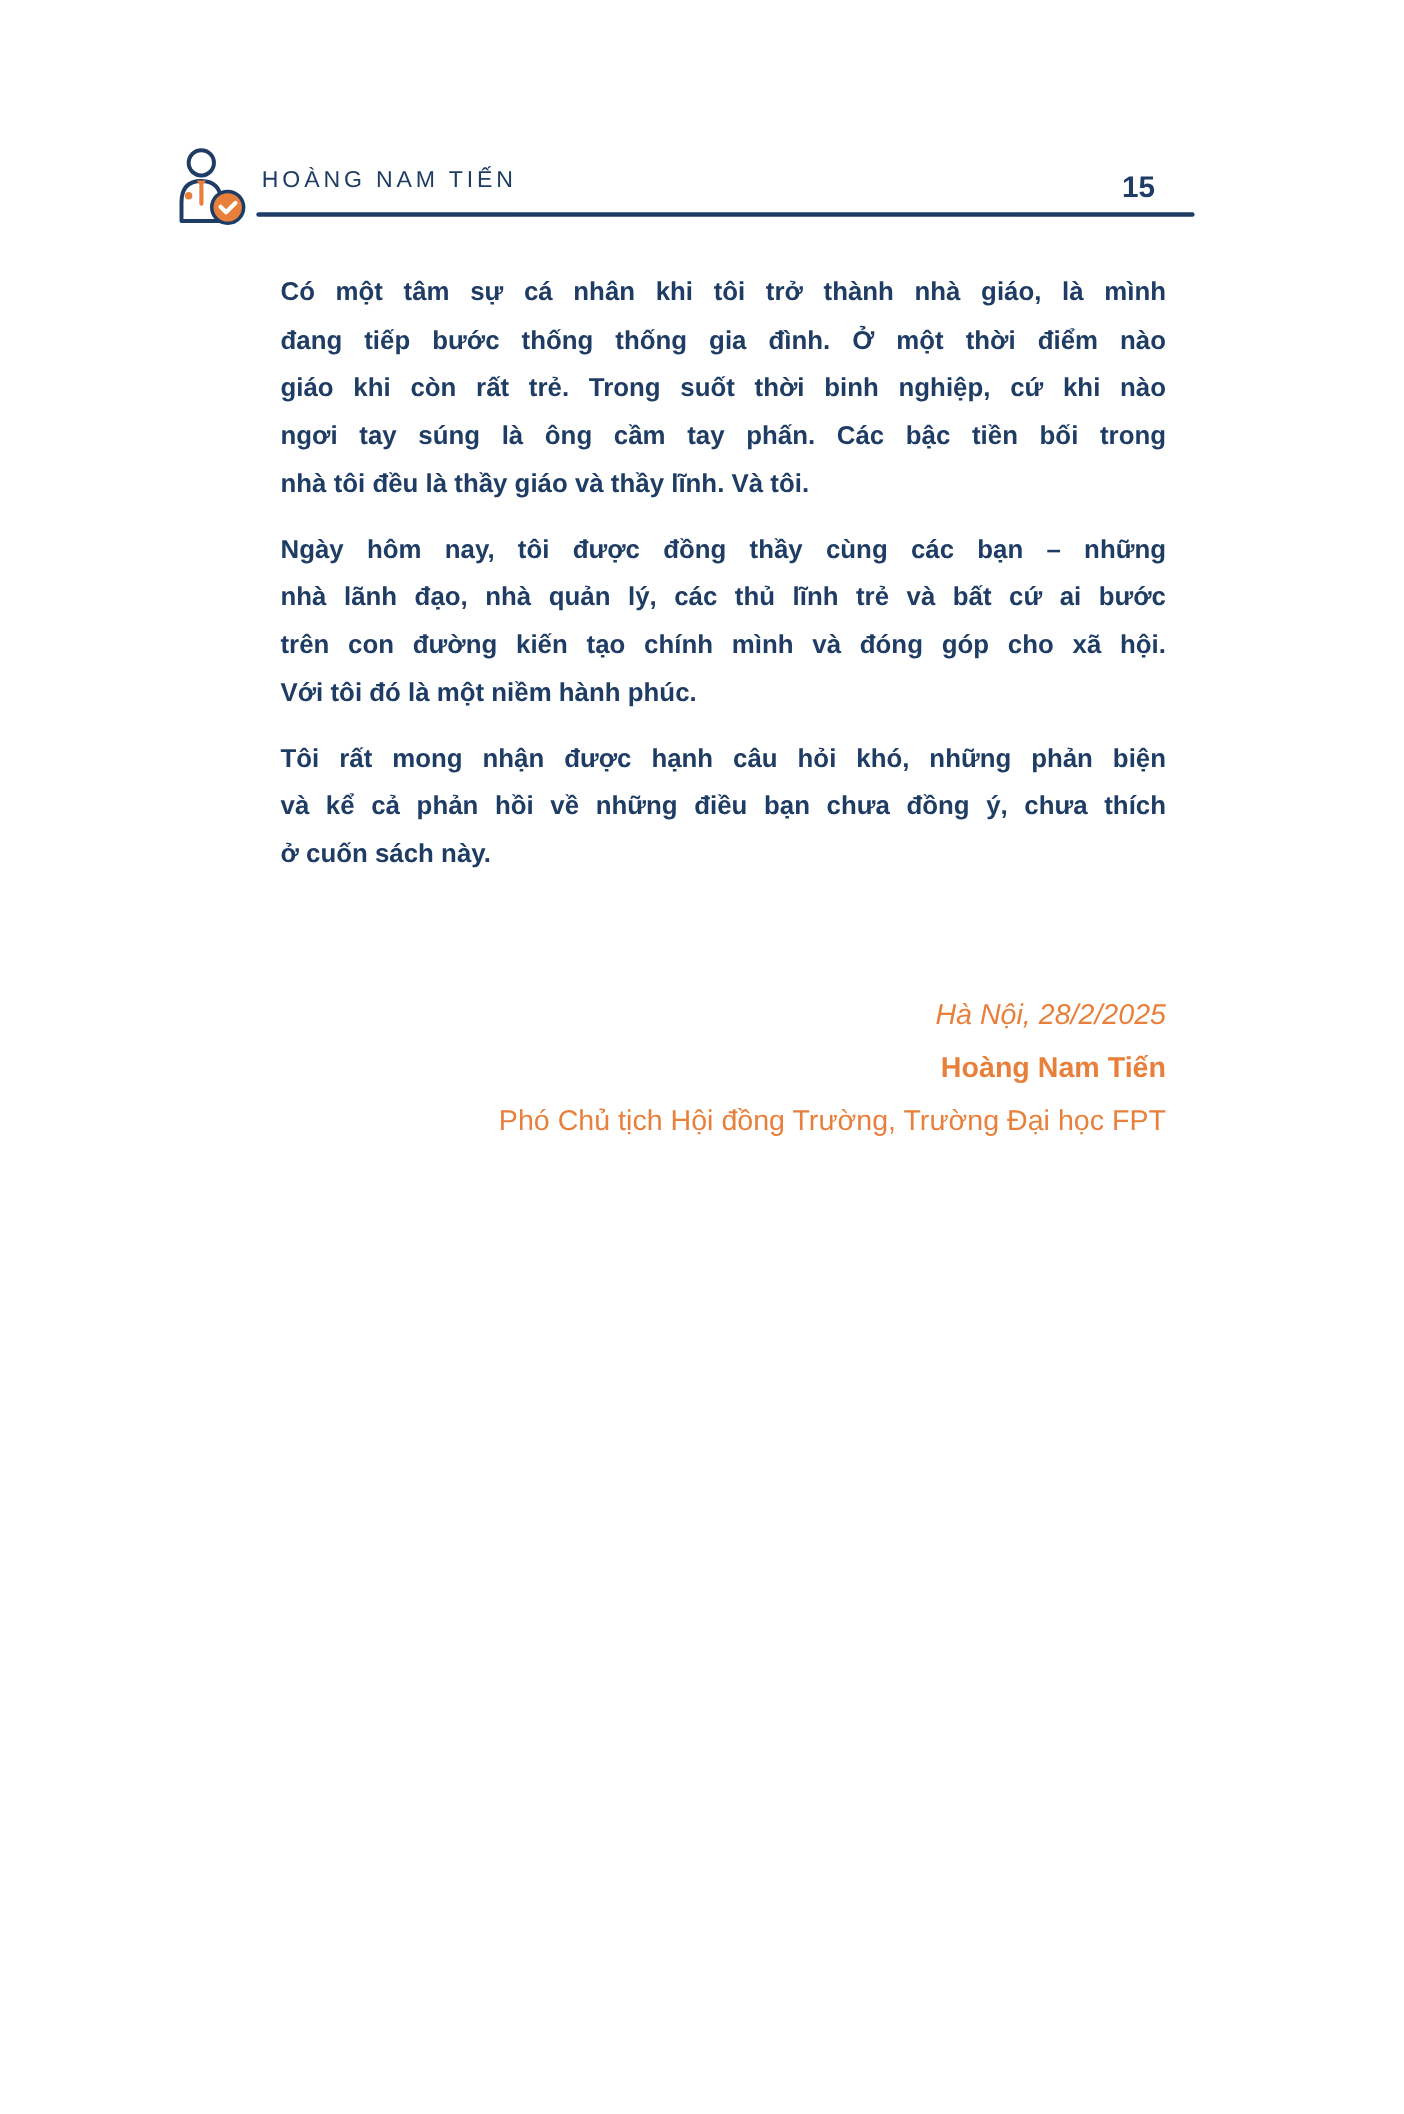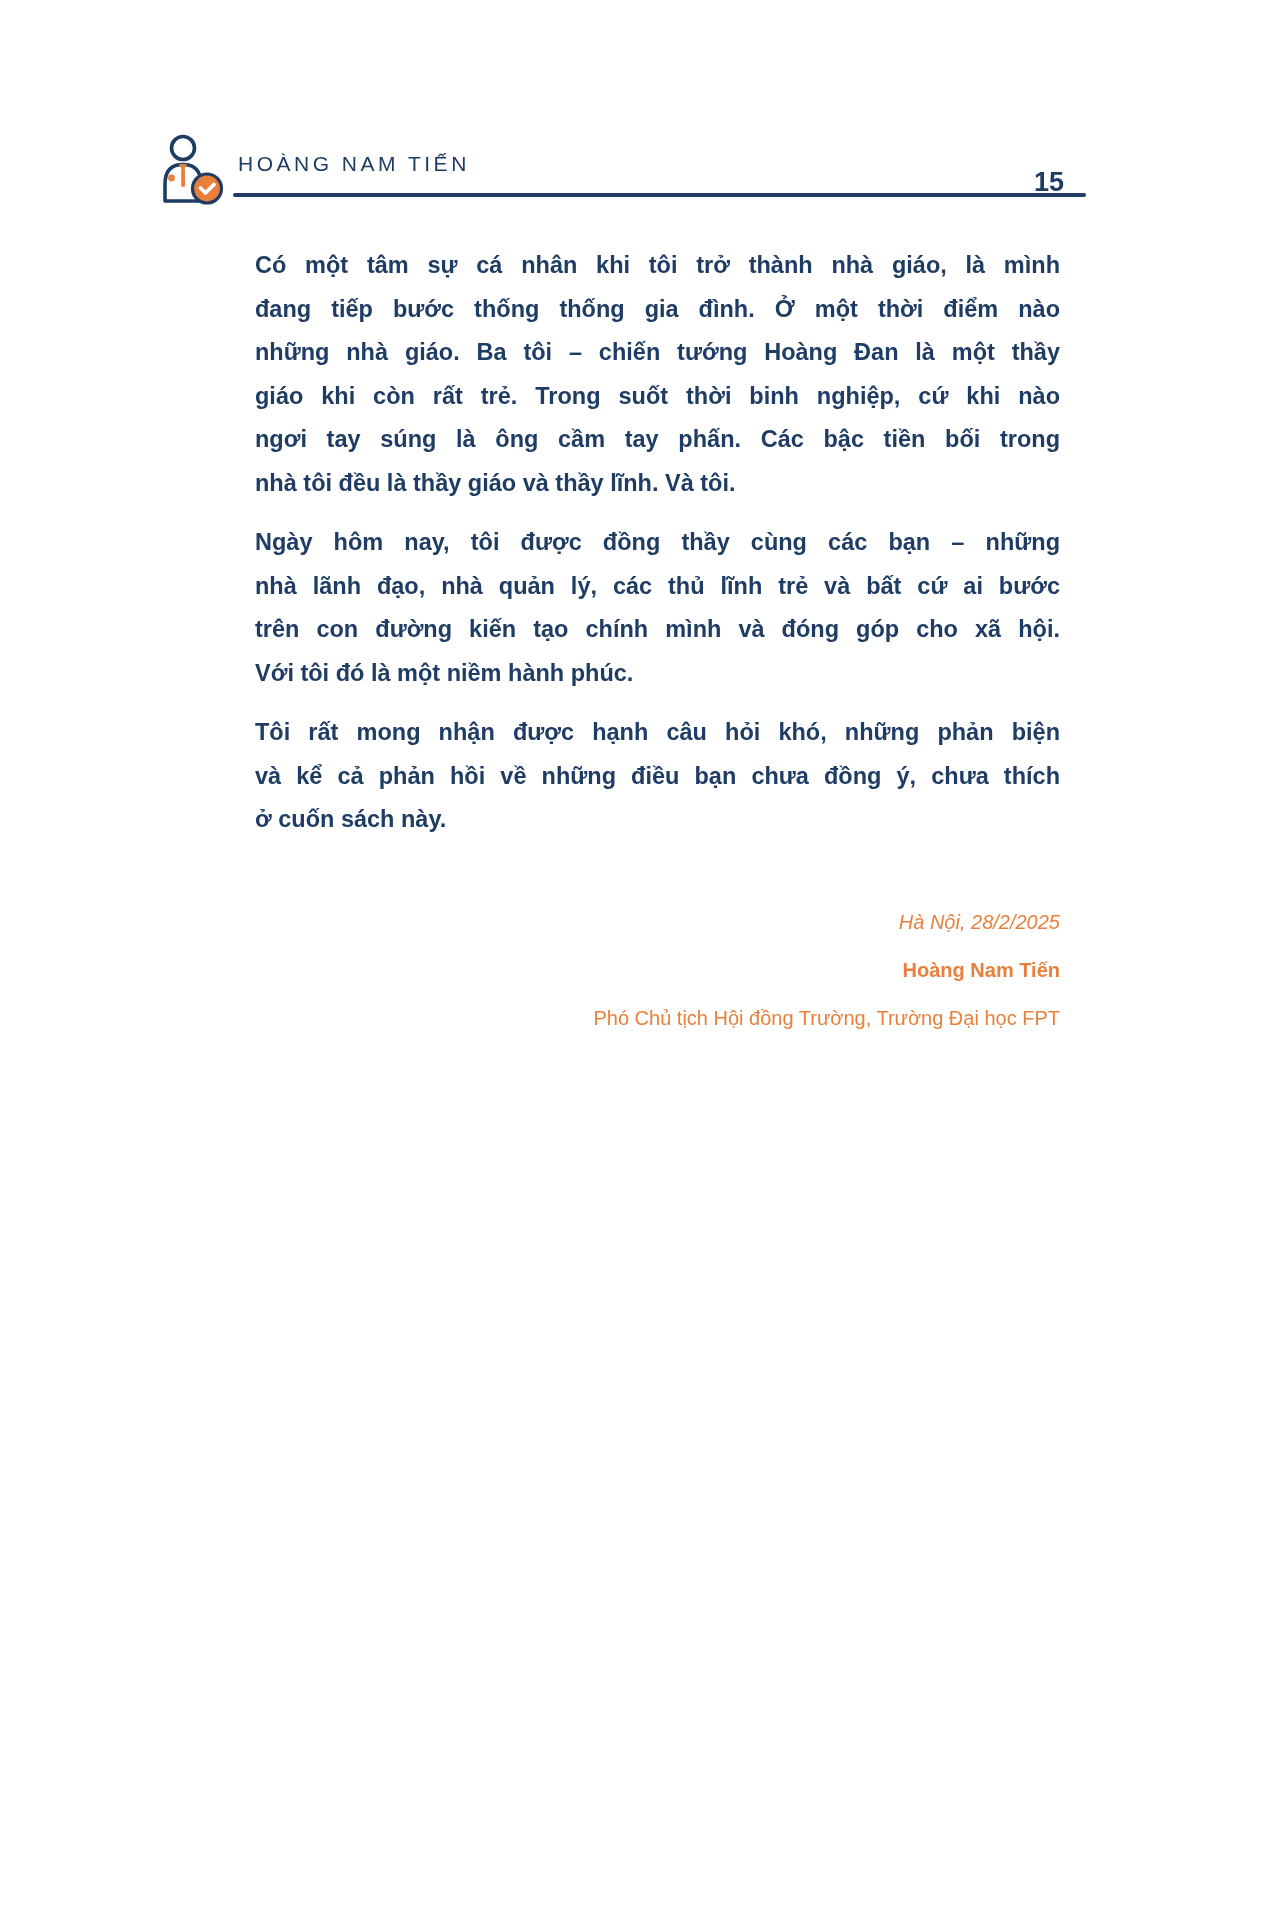--- a/index.html
+++ b/index.html
@@ -25,26 +25,25 @@
     left: 238px;
     top: 152px;
     font-size: 21px;
     letter-spacing: 3.5px;
     font-weight: 500;
     color: #1e3c64;
     white-space: nowrap;
   }
   .page-number {
     position: absolute;
-    right: 212px;
+    right: 226px;
     top: 155px;
     font-size: 27px;
     font-weight: bold;
     color: #1e3c64;
-    margin-top: 12px;
   }
   .header-rule {
     position: absolute;
     left: 233px;
     top: 193px;
     width: 853px;
     height: 3.5px;
     background: #1e3c64;
     border-radius: 2px;
   }
@@ -70,21 +69,21 @@
     text-align-last: left;
   }
 
   
   .signature {
     position: absolute;
     right: 216px;
     top: 898px;
     text-align: right;
     color: #e8803c;
-    font-size: 20px;
+    font-size: 26px;
     line-height: 48px;
     white-space: nowrap;
   }
   .sig-place { font-style: italic; font-weight: 500; }
   .sig-author { font-weight: bold; }
   .sig-title { font-weight: 500; }
 </style>
 </head>
 <body>
 
@@ -101,21 +100,20 @@
   </svg>
 
   <div class="header-title">HOÀNG NAM TIẾN</div>
   <div class="page-number">15</div>
   <div class="header-rule"></div>
 
   <div class="body-text">
     <div class="paragraph">
       <div class="body-line">Có một tâm sự cá nhân khi tôi trở thành nhà giáo, là mình</div>
       <div class="body-line">đang tiếp bước thống thống gia đình. Ở một thời điểm nào</div>
-      <div class="body-line">những nhà giáo. Ba tôi – chiến tướng Hoàng Đan là một thầy</div>
       <div class="body-line">giáo khi còn rất trẻ. Trong suốt thời binh nghiệp, cứ khi nào</div>
       <div class="body-line">ngơi tay súng là ông cầm tay phấn. Các bậc tiền bối trong</div>
       <div class="body-line last">nhà tôi đều là thầy giáo và thầy lĩnh. Và tôi.</div>
     </div>
     <div class="paragraph">
       <div class="body-line">Ngày hôm nay, tôi được đồng thầy cùng các bạn – những</div>
       <div class="body-line">nhà lãnh đạo, nhà quản lý, các thủ lĩnh trẻ và bất cứ ai bước</div>
       <div class="body-line">trên con đường kiến tạo chính mình và đóng góp cho xã hội.</div>
       <div class="body-line last">Với tôi đó là một niềm hành phúc.</div>
     </div>

